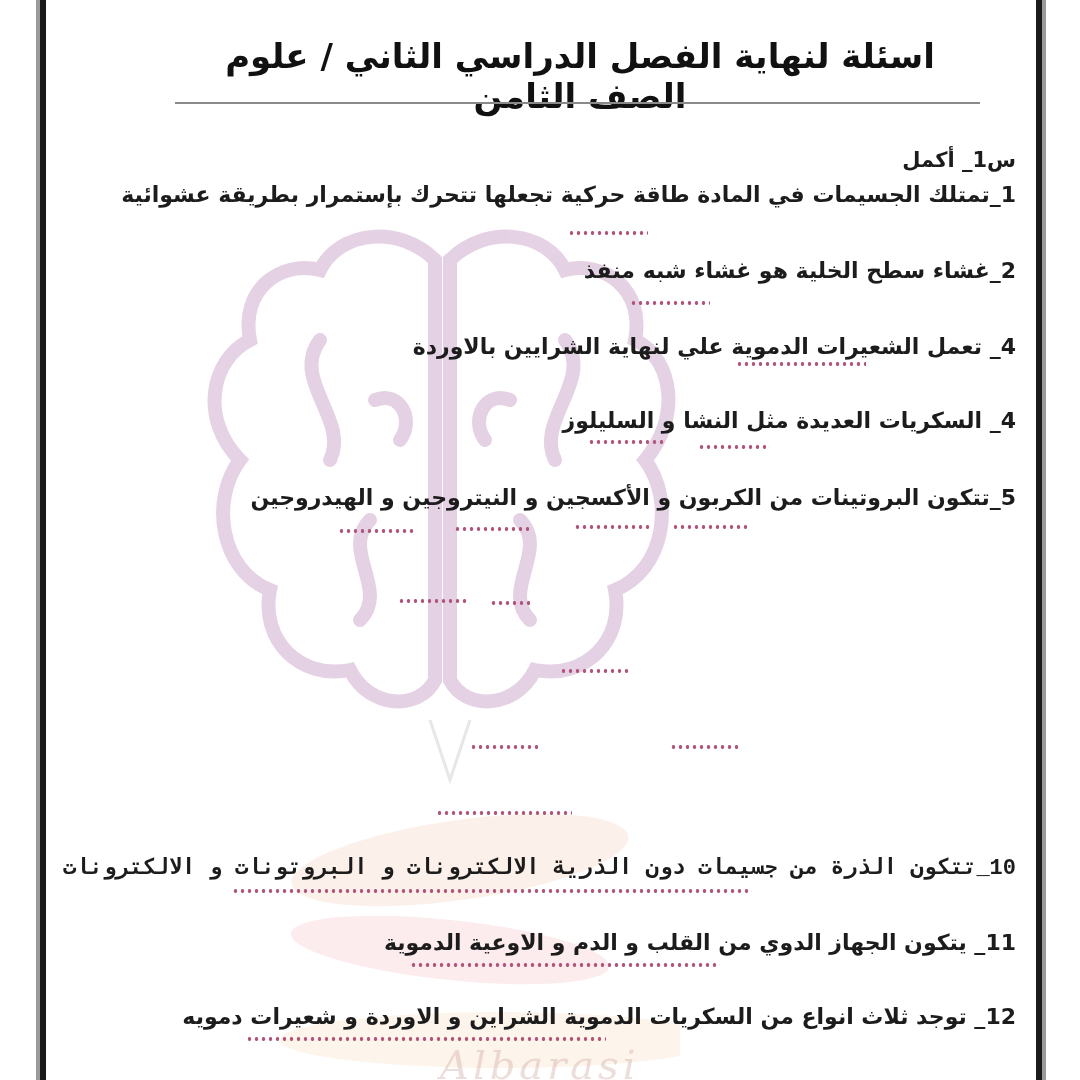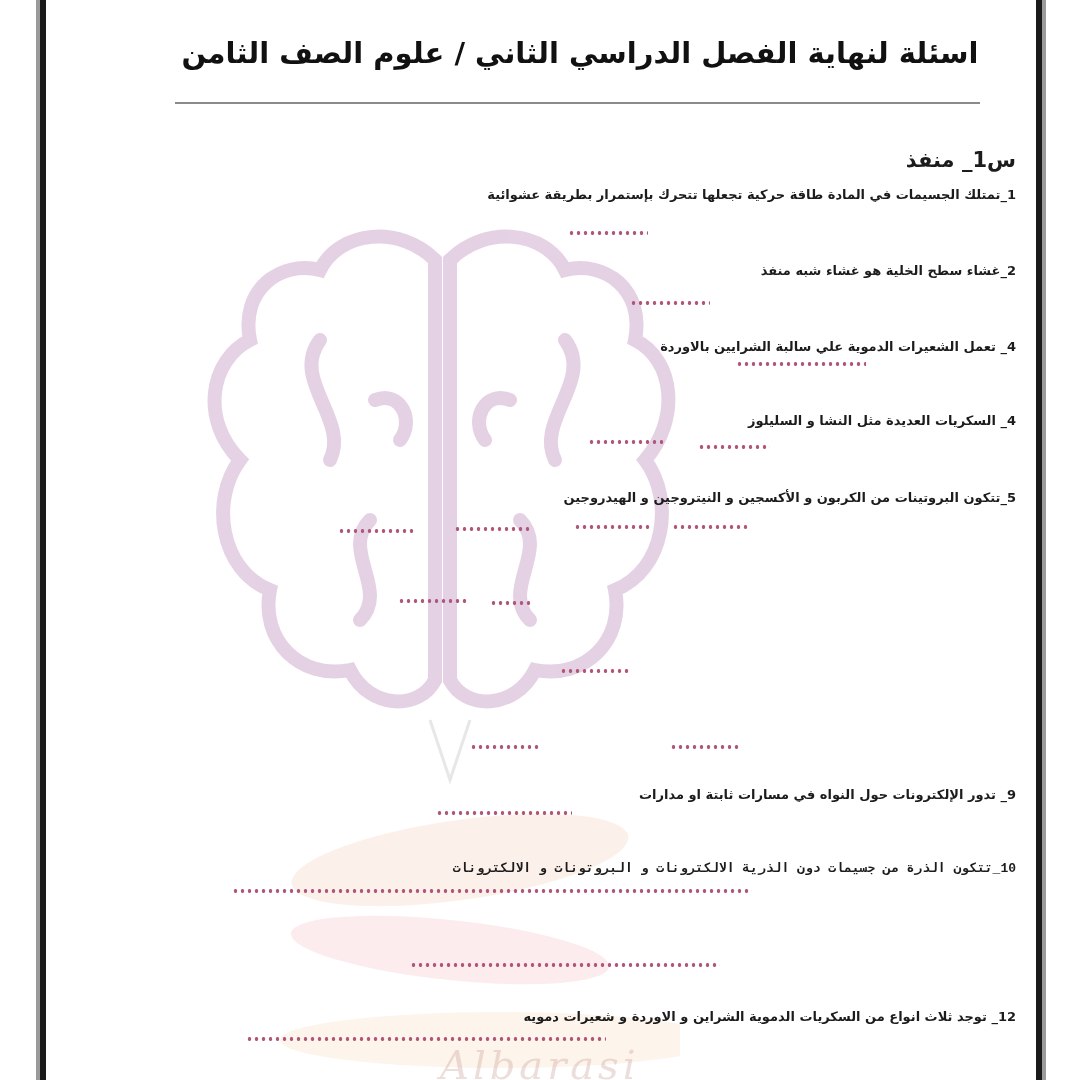--- a/index.html
+++ b/index.html
@@ -53,21 +53,21 @@
       pointer-events: none;
     }
     .title {
       position: absolute;
       left: 180px; width: 800px;
       top: 36px;
       text-align: center;
       direction: rtl;
       font-family: "DejaVu Sans", sans-serif;
       font-weight: bold;
-      font-size: 29px;
+      font-size: 34px;
       color: #111;
       letter-spacing: -0.5px;
     }
     .title-rule {
       position: absolute;
       left: 175px; top: 102px;
       width: 805px; height: 2px;
       background: #8a8a8a;
     }
     .content {
@@ -83,21 +83,21 @@
       font-weight: bold;
       font-size: 21px;
       height: 28px;
       line-height: 28px;
     }
     .item {
       position: absolute;
       right: 0;
       white-space: nowrap;
       font-weight: bold;
-      font-size: 13px;
+      font-size: 22px;
       line-height: 26px;
     }
     .item .txt { display: inline-block; }
     .dots {
       position: absolute;
       height: 6px;
       background-image: radial-gradient(circle, #b0567a 1.6px, transparent 2.1px);
       background-size: 7px 6px;
       background-repeat: repeat-x;
     }
@@ -129,34 +129,34 @@
       <ellipse cx="250" cy="730" rx="160" ry="30" fill="#f5c8cf" transform="rotate(6 250 730)"></ellipse>
       <ellipse cx="300" cy="820" rx="220" ry="28" fill="#f8e0c8"></ellipse>
     </g>
   </svg>
   <div class="watermark-text">Albarasi</div>
 
   <div class="title">اسئلة لنهاية الفصل الدراسي الثاني / علوم الصف الثامن</div>
   <div class="title-rule"></div>
 
   <div class="content">
-    <div class="q-heading">س1_ منفذ</div>
+    <div class="q-heading">س1_ أكمل</div>
 
     <div class="item" style="top:36px;">
       <span class="txt">1_تمتلك الجسيمات في المادة طاقة حركية تجعلها تتحرك بإستمرار بطريقة عشوائية</span>
     </div>
     <div class="dots" style="right:368px; top:84px; width:80px;"></div>
 
     <div class="item" style="top:112px;">
       <span class="txt">2_غشاء سطح الخلية هو غشاء شبه منفذ</span>
     </div>
     <div class="dots" style="right:306px; top:154px; width:80px;"></div>
 
     <div class="item" style="top:188px;">
-      <span class="txt">4_ تعمل الشعيرات الدموية علي سالبة الشرايين بالاوردة</span>
+      <span class="txt">4_ تعمل الشعيرات الدموية علي لنهاية الشرايين بالاوردة</span>
     </div>
     <div class="dots" style="right:150px; top:215px; width:130px;"></div>
 
     <div class="item" style="top:262px;">
       <span class="txt">4_ السكريات العديدة مثل النشا و السليلوز</span>
     </div>
     <div class="dots" style="right:350px; top:293px; width:78px;"></div>
     <div class="dots" style="right:246px; top:298px; width:72px;"></div>
 
     <div class="item" style="top:339px;">
@@ -168,30 +168,30 @@
     <div class="dots" style="right:602px; top:382px; width:76px;"></div>
 
     <div class="dots" style="right:548px; top:452px; width:70px;"></div>
     <div class="dots" style="right:486px; top:454px; width:40px;"></div>
 
     <div class="dots" style="right:386px; top:522px; width:70px;"></div>
 
     <div class="dots" style="right:276px; top:598px; width:70px;"></div>
     <div class="dots" style="right:476px; top:598px; width:70px;"></div>
 
-    <div class="item" style="top:636px;">
-      <span class="txt">9_ تدور الإلكترونات حول النواه في مسارات ثابتة او مدارات</span>
-    </div>
     <div class="dots" style="right:444px; top:664px; width:136px;"></div>
 
     <div class="item" style="top:710px;font-family:Liberation Mono, monospace;">
       <span class="txt">10_تتكون الذرة من جسيمات دون الذرية الالكترونات و البروتونات و الالكترونات</span>
     </div>
     <div class="dots" style="right:264px; top:742px; width:520px;"></div>
 
+    <div class="item" style="top:784px;">
+      <span class="txt">11_ يتكون الجهاز الدوي من القلب و الدم و الاوعية الدموية</span>
+    </div>
     <div class="dots" style="right:296px; top:816px; width:310px;"></div>
 
     <div class="item" style="top:858px;">
       <span class="txt">12_ توجد ثلاث انواع من السكريات الدموية الشراين  و الاوردة و شعيرات دمويه</span>
     </div>
     <div class="dots" style="right:410px; top:890px; width:360px;"></div>
   </div>
 </div>
 
 </body></html>

